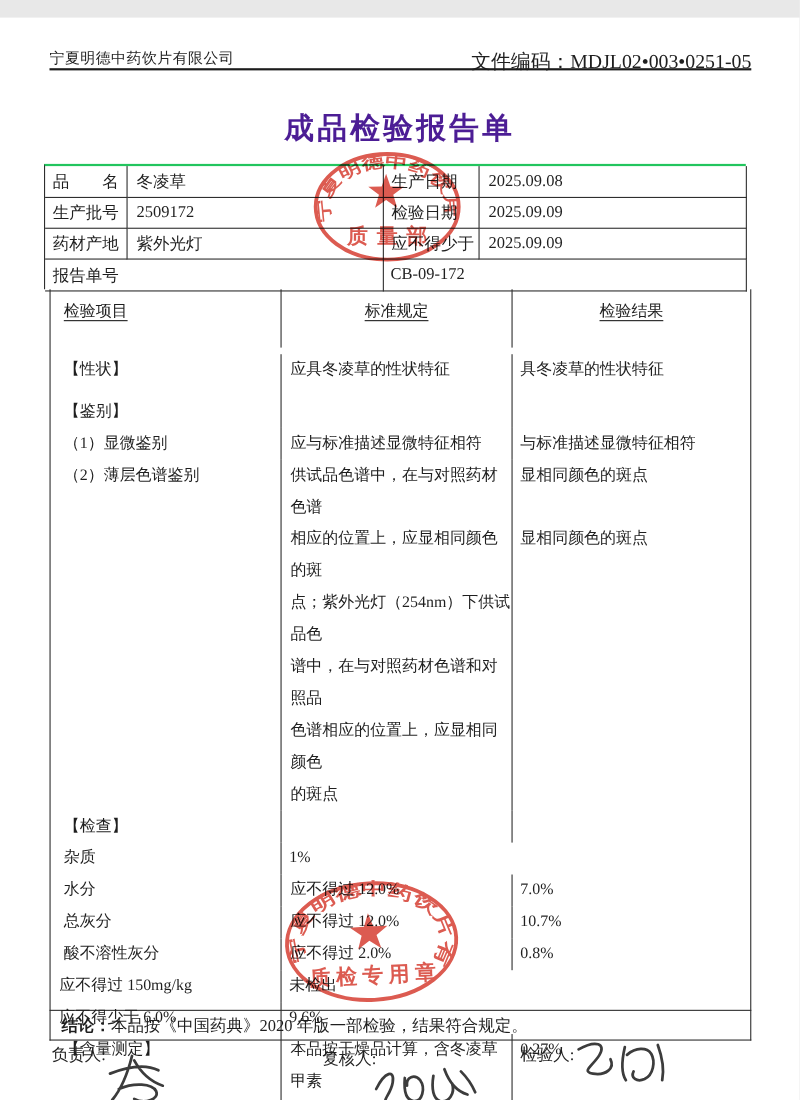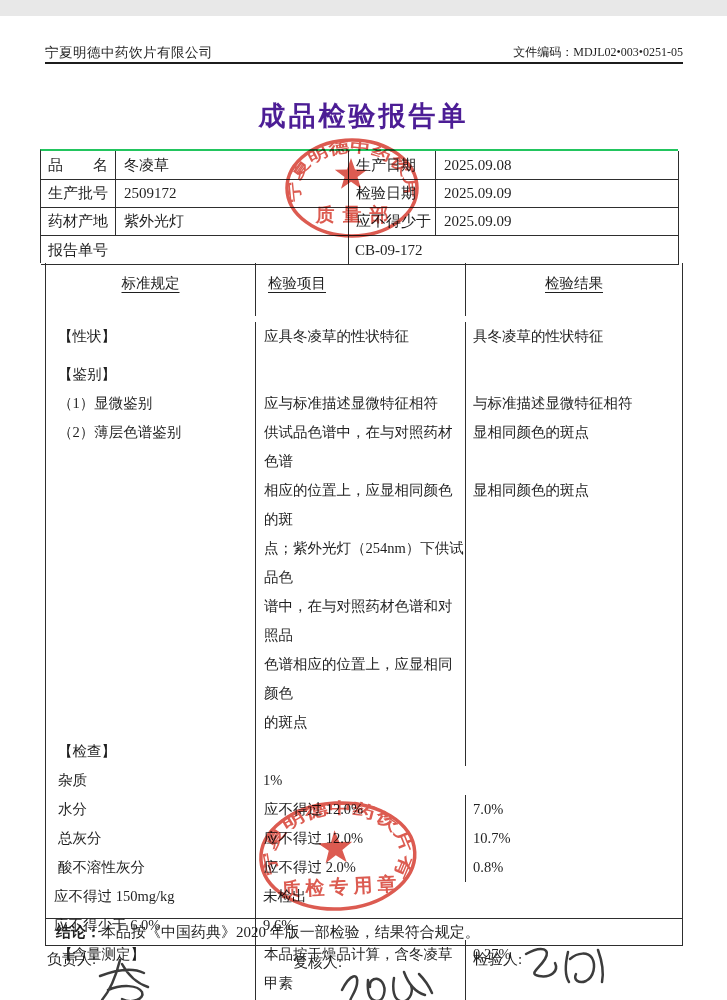--- a/index.html
+++ b/index.html
@@ -3,21 +3,21 @@
 <meta charset="utf-8">
 <style>
   html,body{margin:0;padding:0;background:#e8e8e8;}
   .page{
     position:relative;width:727px;height:1000px;background:#ffffff;
     font-family:"Liberation Serif","DejaVu Serif",serif;color:#1f1f1f;
     overflow:hidden;margin:16px auto;
   }
   
   .hdr-company{position:absolute;left:45px;top:28px;font-size:13.5px;letter-spacing:.5px;}
-  .hdr-code{position:absolute;right:44px;top:28px;font-size:12px;}
+  .hdr-code{position:absolute;right:44px;top:28px;font-size:18px;}
   .hdr-rule{position:absolute;left:45px;top:46px;width:638px;height:2px;background:#1c1c1c;}
   
   .title{
     position:absolute;left:0;top:82px;width:727px;text-align:center;
     font-family:"Liberation Sans","DejaVu Sans",sans-serif;
     font-size:27px;font-weight:bold;letter-spacing:3px;color:#4c1d95;
   }
   
   .info-table{
     position:absolute;left:40px;top:133px;width:638px;height:114px;
@@ -89,22 +89,22 @@
     <div class="ic">紫外光灯</div>
     <div class="ic lbl">应不得少于</div>
     <div class="ic">2025.09.09</div>
 
     <div class="ic lbl span2">报告单号</div>
     <div class="ic span34">CB-09-172</div>
   </div>
 
   <div class="main-table">
     <div class="trow thead" style="min-height:53px">
+      <div class="tc c1"><span>检验项目</span></div>
       <div class="tc c2"><span>标准规定</span></div>
-      <div class="tc c1"><span>检验项目</span></div>
       <div class="tc c3"><span>检验结果</span></div>
     </div>
 
     <div class="trow" style="min-height:38px;padding-top:6px">
       <div class="tc c1">【性状】</div>
       <div class="tc c2">应具冬凌草的性状特征</div>
       <div class="tc c3">具冬凌草的性状特征</div>
     </div>
     <div class="trow" style="min-height:28px">
       <div class="tc c1">【鉴别】</div>

